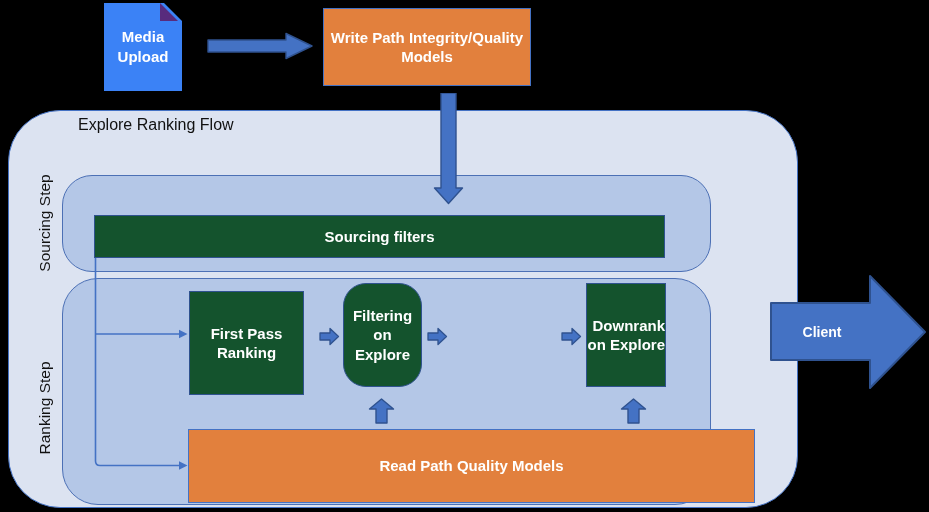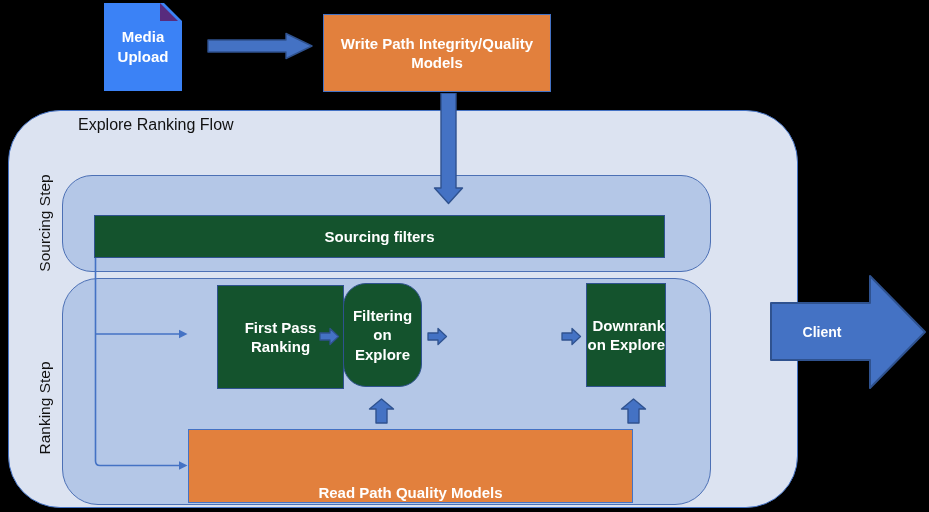--- a/index.html
+++ b/index.html
@@ -57,21 +57,21 @@
     <span>Sourcing filters</span>
   </div>
 
   <svg class="abs" style="left:0;top:0;pointer-events:none;" width="929" height="512" viewBox="0 0 929 512">
     <path d="M95.5,258 L95.5,461 Q95.5,465.5 100,465.5 L180,465.5" fill="none" stroke="#4472C4" stroke-width="1.6"></path>
     <path d="M95.5,334 L180,334" fill="none" stroke="#4472C4" stroke-width="1.6"></path>
     <path d="M179,329.8 L187.5,334 L179,338.2 Z" fill="#4472C4"></path>
     <path d="M179,461.3 L187.5,465.5 L179,469.7 Z" fill="#4472C4"></path>
   </svg>
 
-  <div class="abs flexc node-blue" style="left:189px;top:285px;width:127px;height:104px;margin-left:28px;">
+  <div class="abs flexc node-blue" style="left:189px;top:291px;width:115px;height:104px;">
     <span style="width:90px;">First Pass Ranking</span>
   </div>
   <div class="abs flexc node-blue" style="left:343px;top:283px;width:79px;height:104px;border-radius:23px;">
     <span style="width:64px;">Filtering on Explore</span>
   </div>
   <div class="abs flexc node-blue" style="left:586px;top:283px;width:80px;height:104px;text-align:right;">
     <span style="width:82px;">Downrank on Explore</span>
   </div>
 
   <svg class="abs" style="left:319px;top:327px;" width="21" height="19" viewBox="0 0 21 19">
@@ -84,34 +84,34 @@
     <polygon points="1,6 11,6 11,1.5 19.5,9.5 11,17.5 11,13 1,13" fill="#4472C4" stroke="#2F528F" stroke-width="1.3" stroke-linejoin="round"></polygon>
   </svg>
 
   <svg class="abs" style="left:368px;top:398px;" width="27" height="26" viewBox="0 0 27 26">
     <polygon points="13.5,1 25.5,11 19,11 19,25 8,25 8,11 1.5,11" fill="#4472C4" stroke="#2F528F" stroke-width="1.4" stroke-linejoin="round"></polygon>
   </svg>
   <svg class="abs" style="left:620px;top:398px;" width="27" height="26" viewBox="0 0 27 26">
     <polygon points="13.5,1 25.5,11 19,11 19,25 8,25 8,11 1.5,11" fill="#4472C4" stroke="#2F528F" stroke-width="1.4" stroke-linejoin="round"></polygon>
   </svg>
 
-  <div class="abs flexc node-orange" style="left:188px;top:429px;width:445px;height:74px;border-width:1.3px;align-items:flex-end;">
+  <div class="abs flexc node-orange" style="left:188px;top:429px;width:567px;height:74px;border-width:1.3px;">
     <span>Read Path Quality Models</span>
   </div>
 
   <div class="abs flexc purple-shape" style="left:104px;top:3px;width:78px;height:88px;">
     <span style="width:60px;">Media Upload</span>
   </div>
   <div class="abs purple-fold" style="left:160px;top:3px;"></div>
 
   <svg class="abs" style="left:207px;top:32px;" width="107" height="28" viewBox="0 0 107 28">
     <polygon points="1,8 79,8 79,1.5 105,14 79,26.5 79,20 1,20" fill="#4472C4" stroke="#2F528F" stroke-width="1.4" stroke-linejoin="round"></polygon>
   </svg>
 
-  <div class="abs flexc node-orange" style="left:323px;top:14px;width:228px;height:78px;">
+  <div class="abs flexc node-orange" style="left:323px;top:8px;width:208px;height:78px;">
     <span style="width:220px;">Write Path Integrity/Quality Models</span>
   </div>
 
   <svg class="abs" style="left:433px;top:93px;" width="31" height="112" viewBox="0 0 31 112">
     <polygon points="8,0 23,0 23,95 29.5,95 15.5,110.5 1.5,95 8,95" fill="#4472C4" stroke="#2F528F" stroke-width="1.4" stroke-linejoin="round"></polygon>
   </svg>
 
   <svg class="abs" style="left:770px;top:274px;" width="158" height="116" viewBox="0 0 158 116">
     <polygon points="1,29 100,29 100,2 155,58 100,114 100,86 1,86" fill="#4472C4" stroke="#2F528F" stroke-width="2" stroke-linejoin="round"></polygon>
   </svg>

